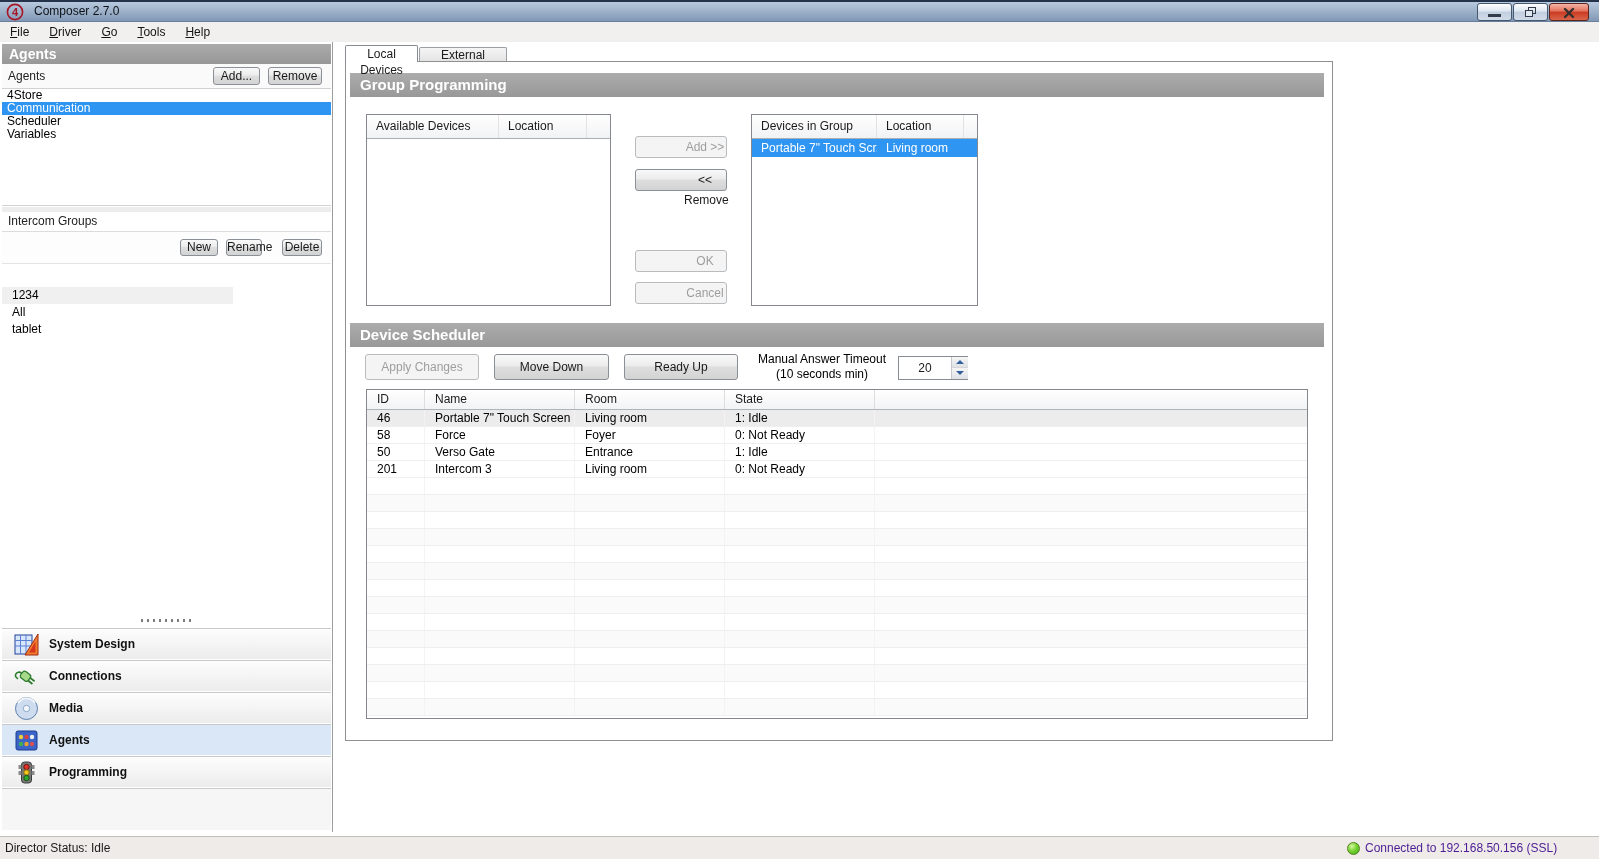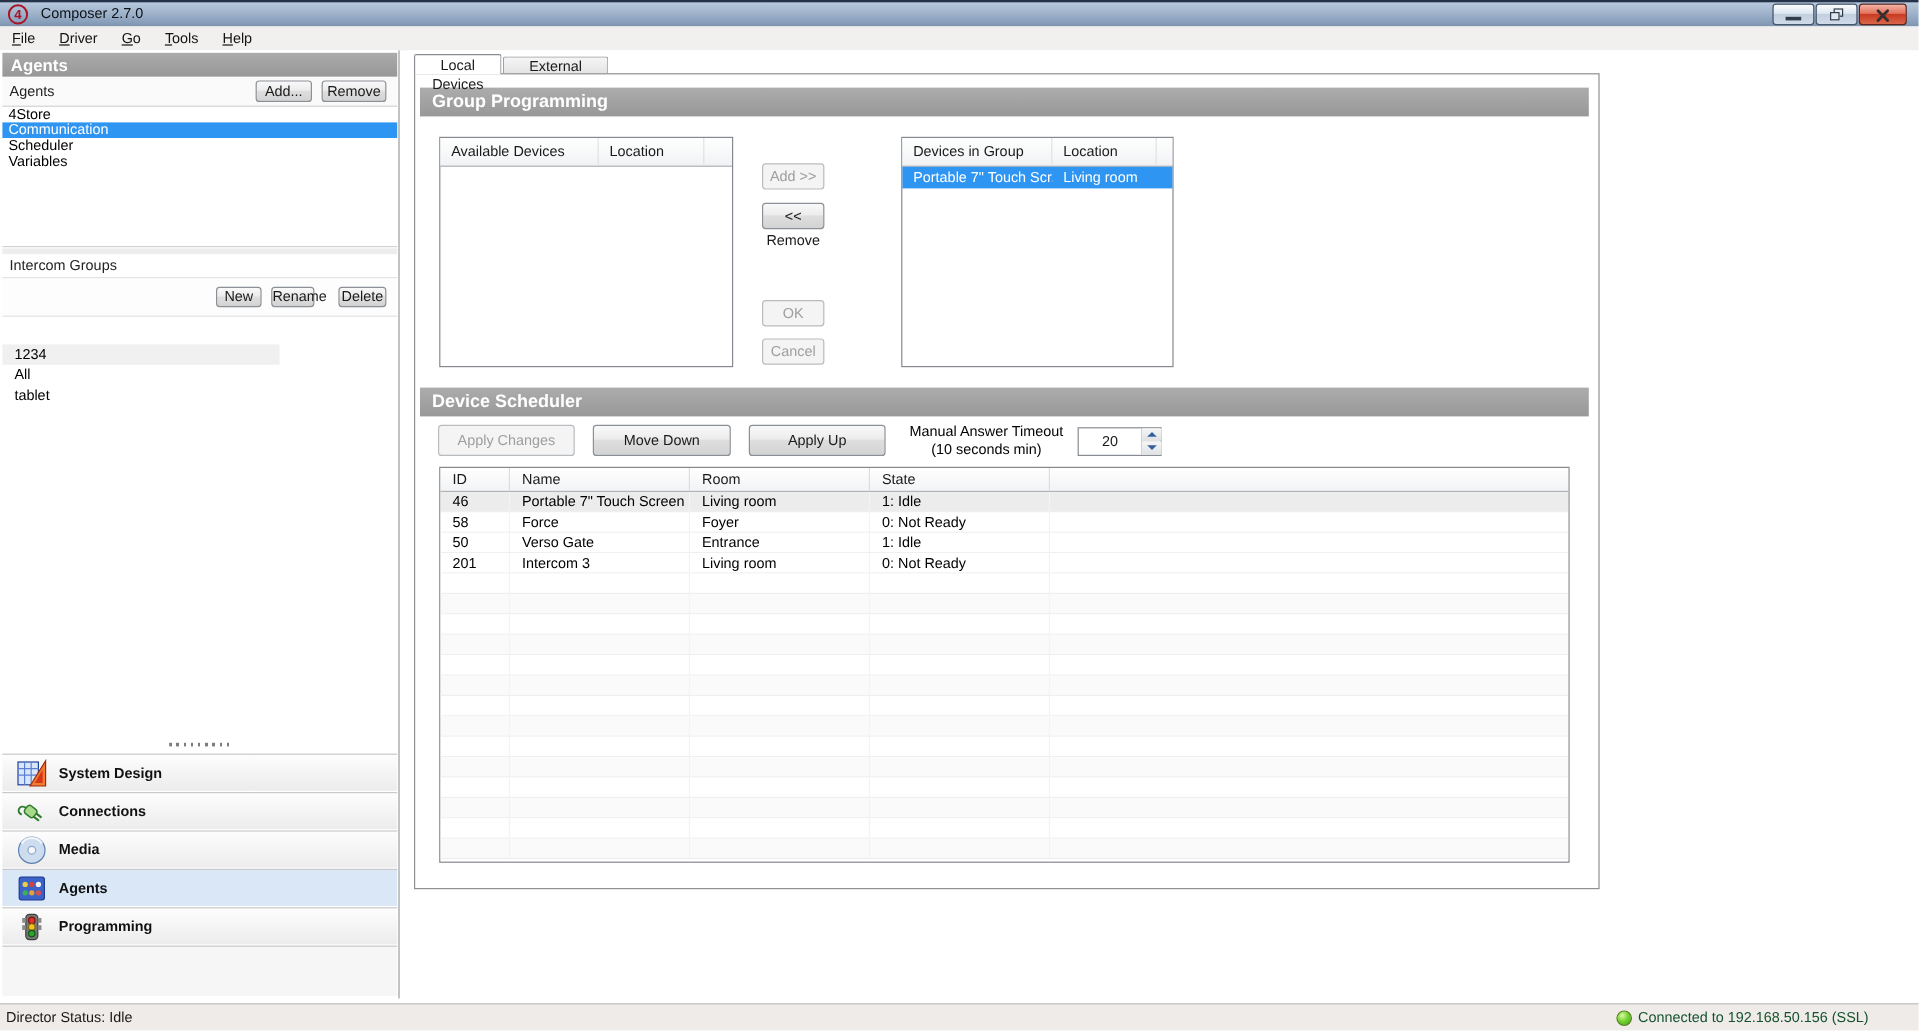--- a/index.html
+++ b/index.html
@@ -66,21 +66,21 @@
   .sec-head { position:absolute; height:24px; background:linear-gradient(#acacac,#989898); color:#fff; font-weight:bold; font-size:15px; line-height:24px; padding-left:10px; }
   .gp-head { left:4px; top:11px; width:974px; }
   .dp-head { left:4px; top:261px; width:974px; }
 
   .ltable { position:absolute; background:#fff; border:1px solid #85898f; }
   .ltable .thead { position:absolute; left:0; top:0; right:0; height:24px; background:linear-gradient(#ffffff,#f1f2f4); border-bottom:1px solid #aaadb2; }
   .ltable .th { position:absolute; top:0; height:23px; line-height:23px; padding-left:9px; color:#1a1a1a; border-right:1px solid #e2e2e2; }
   .sel-row { position:absolute; left:0; top:24px; height:18px; background:#2e95f2; color:#fff; line-height:18px; }
   .sel-row .cell { position:absolute; top:0; height:18px; padding-left:9px; white-space:nowrap; overflow:hidden; }
 
-  .xfer-btn { left:289px; width:52px; height:22px; line-height:20px; }
+  .xfer-btn { left:289px; width:92px; height:22px; line-height:20px;padding-left:48px; }
 
   .timeout-label { position:absolute; left:400px; top:290px; width:152px; text-align:center; color:#000; line-height:15px; }
   .spinner { position:absolute; left:552px; top:294px; width:70px; height:24px; border:1px solid #878c92; background:#fff; }
   .spinner .val { position:absolute; left:0; top:0; width:52px; height:22px; line-height:22px; text-align:center; }
   .spinner .spin { position:absolute; right:0; top:0; width:16px; height:22px; border-left:1px solid #c6cace; }
   .spinner .sbtn { position:absolute; left:0; width:16px; height:11px; background:linear-gradient(#f6f6f6,#dfe1e4); }
   .spinner .sbtn.up { top:0; border-bottom:1px solid #d4d7da; }
   .spinner .sbtn.down { top:11px; }
   .tri-up { width:0; height:0; border-left:4px solid transparent; border-right:4px solid transparent; border-bottom:4px solid #33609c; margin:3px auto 0; }
   .tri-down { width:0; height:0; border-left:4px solid transparent; border-right:4px solid transparent; border-top:4px solid #33609c; margin:3px auto 0; }
@@ -95,21 +95,21 @@
   .dt-row.current { background:#ececec; }
   .dt-row.alt { background:#fafafa; }
   .dt-row .dc { border-right:1px solid #f3f3f3; line-height:16px; padding-left:10px; white-space:nowrap; overflow:hidden; color:#000; }
   .dt-row .dc:last-child { border-right:none; }
 
   
   .statusbar { position:absolute; left:0; top:836px; width:1599px; height:23px; background:#efebe8; border-top:1px solid #c3bfbb; }
   .statusbar .ltext { position:absolute; left:5px; top:4px; color:#1a1a1a; }
   .statusbar .dot { position:absolute; left:1347px; top:5px; width:13px; height:13px; border-radius:50%;
     background:radial-gradient(circle at 35% 30%, #d9f8a2, #78d334 45%, #3aa90e); border:1px solid #55821e; }
-  .statusbar .rtext { position:absolute; left:1365px; top:4px; color:#14532d; }
+  .statusbar .rtext { position:absolute; left:1365px; top:4px; color:#4c1d95; }
 </style>
 </head>
 <body>
 
 <div id="app">
 
   <div class="titlebar">
     <svg class="app-logo" viewBox="0 0 18 18">
       <circle cx="9" cy="9" r="7.6" fill="none" stroke="#a81325" stroke-width="1.6"></circle>
       <text x="9" y="13.2" text-anchor="middle" font-size="11" font-weight="bold" fill="#a81325" font-family="Liberation Sans, sans-serif">4</text>
@@ -259,21 +259,21 @@
         <div class="sel-row" style="width:225px;">
           <div class="cell" style="left:0; width:125px;">Portable 7" Touch Scr...</div>
           <div class="cell" style="left:125px; width:100px;">Living room</div>
         </div>
       </div>
 
       <div class="sec-head dp-head">Device Scheduler</div>
 
       <div class="btn disabled" style="left:19px; top:292px; width:114px; height:26px; line-height:24px;">Apply Changes</div>
       <div class="btn" style="left:148px; top:292px; width:115px; height:26px; line-height:24px;">Move Down</div>
-      <div class="btn" style="left:278px; top:292px; width:114px; height:26px; line-height:24px;">Apply Up</div>
+      <div class="btn" style="left:278px; top:292px; width:114px; height:26px; line-height:24px;">Ready Up</div>
 
       <div class="timeout-label">
         <div>Manual  Answer Timeout</div>
         <div>(10 seconds min)</div>
       </div>
       <div class="spinner">
         <div class="val">20</div>
         <div class="spin">
           <div class="sbtn up">
               <div class="tri-up"></div>

